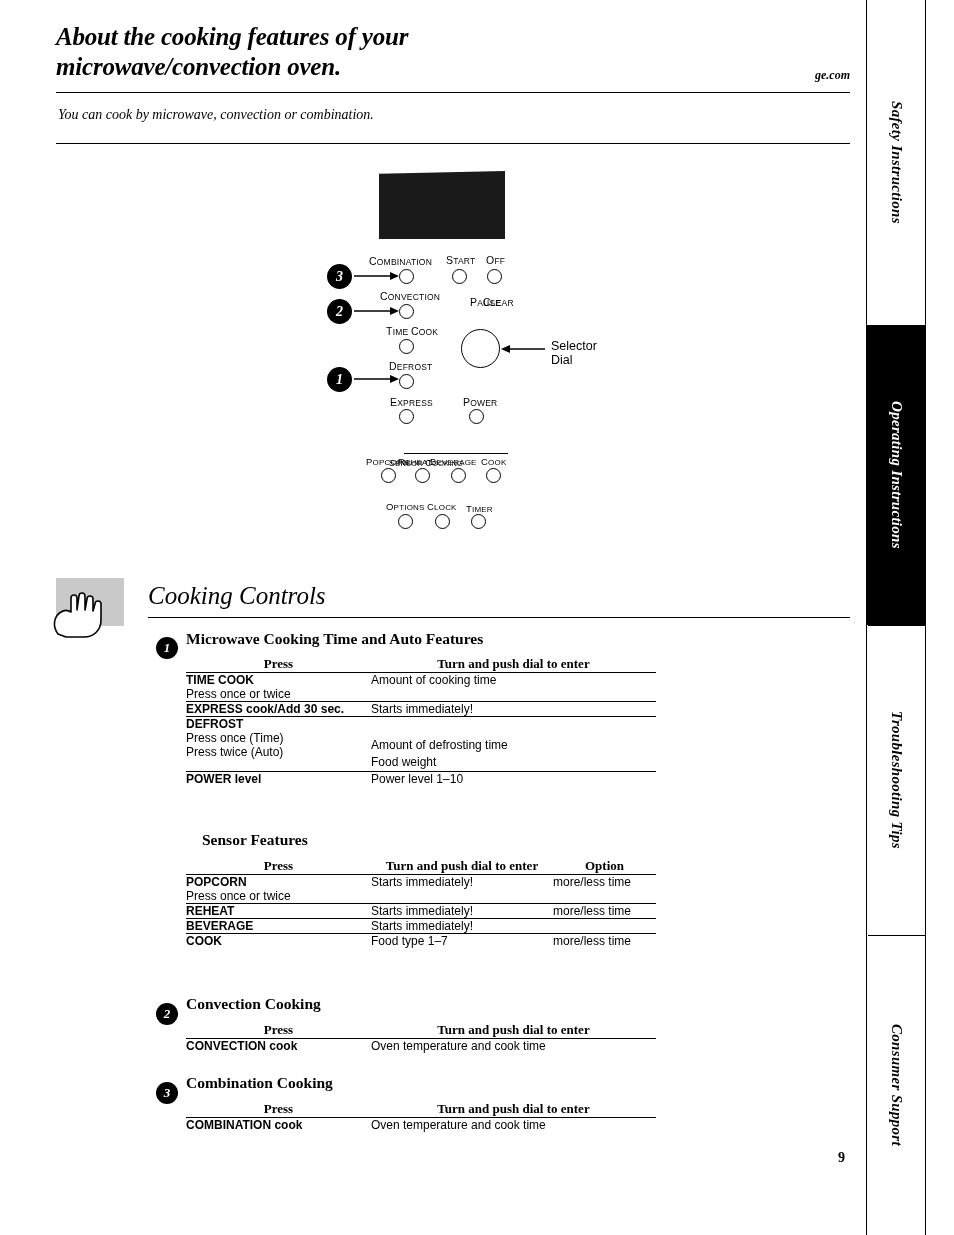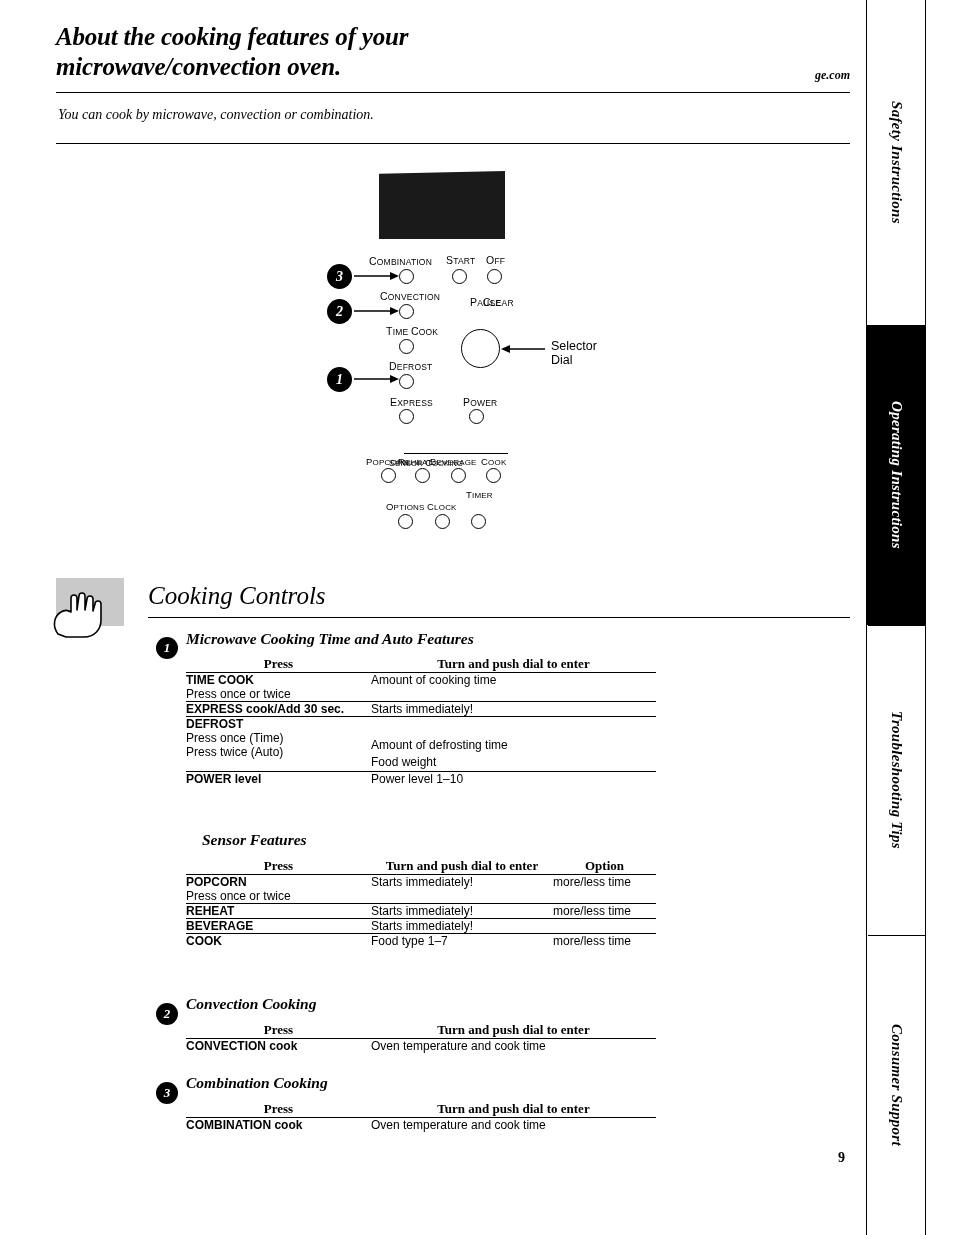--- a/index.html
+++ b/index.html
@@ -102,21 +102,21 @@
   .cc-title {
     position:absolute; left:148px; top:582px;
     font-family:"Liberation Serif", serif;
     font-style:italic; font-size:25px;
   }
   .cc-rule { position:absolute; left:148px; top:617px; width:702px; height:1px; background:#000; }
 
   .sec-title {
     position:absolute;
     font-family:"Liberation Serif", serif;
-    font-weight:bold; font-style:italic;
+    font-weight:bold; 
     font-size:15.5px;
   }
   .num-badge {
     position:absolute; width:22px; height:22px; border-radius:50%;
     background:#000; color:#fff;
     font-family:"Liberation Serif", serif;
     font-weight:bold; font-style:italic; font-size:13px;
     display:flex; align-items:center; justify-content:center;
   }
 
@@ -271,21 +271,21 @@
     <div class="grp-label" style="left:386px; top:501px; font-size:8px;">
       <span style="font-size:9.5px;">O</span><span>PTIONS</span>
     </div>
     <div class="btn-circle" style="left:398px; top:514px;"></div>
 
     <div class="grp-label" style="left:427px; top:501px; font-size:8px;">
       <span style="font-size:9.5px;">C</span><span>LOCK</span>
     </div>
     <div class="btn-circle" style="left:435px; top:514px;"></div>
 
-    <div class="grp-label" style="left:466px; top:489px; font-size:8px;text-align:right;">
+    <div class="grp-label" style="left:466px; top:503px; font-size:8px;text-align:right;">
       <span style="font-size:9.5px;">T</span><span>IMER</span>
     </div>
     <div class="btn-circle" style="left:471px; top:514px;"></div>
   </div>
 
   <div class="hand-box"></div>
   <svg class="hand-svg" width="74" height="54" viewBox="0 0 74 54">
     <path d="M10 48 C4 40, 6 30, 13 26 C16 24, 20 24, 23 26 L23 12 C23 8, 29 8, 29 12 L29 24 L31 10 C31 6, 37 6, 37 10 L37 24 L39 13 C39 9, 45 9, 45 13 L45 25 L47 18 C47 14, 53 14, 53 18 L53 34 C53 44, 46 51, 36 51 L18 51 Z" fill="#ffffff" stroke="#000000" stroke-width="1.6" stroke-linejoin="round"></path>
   </svg>
 

